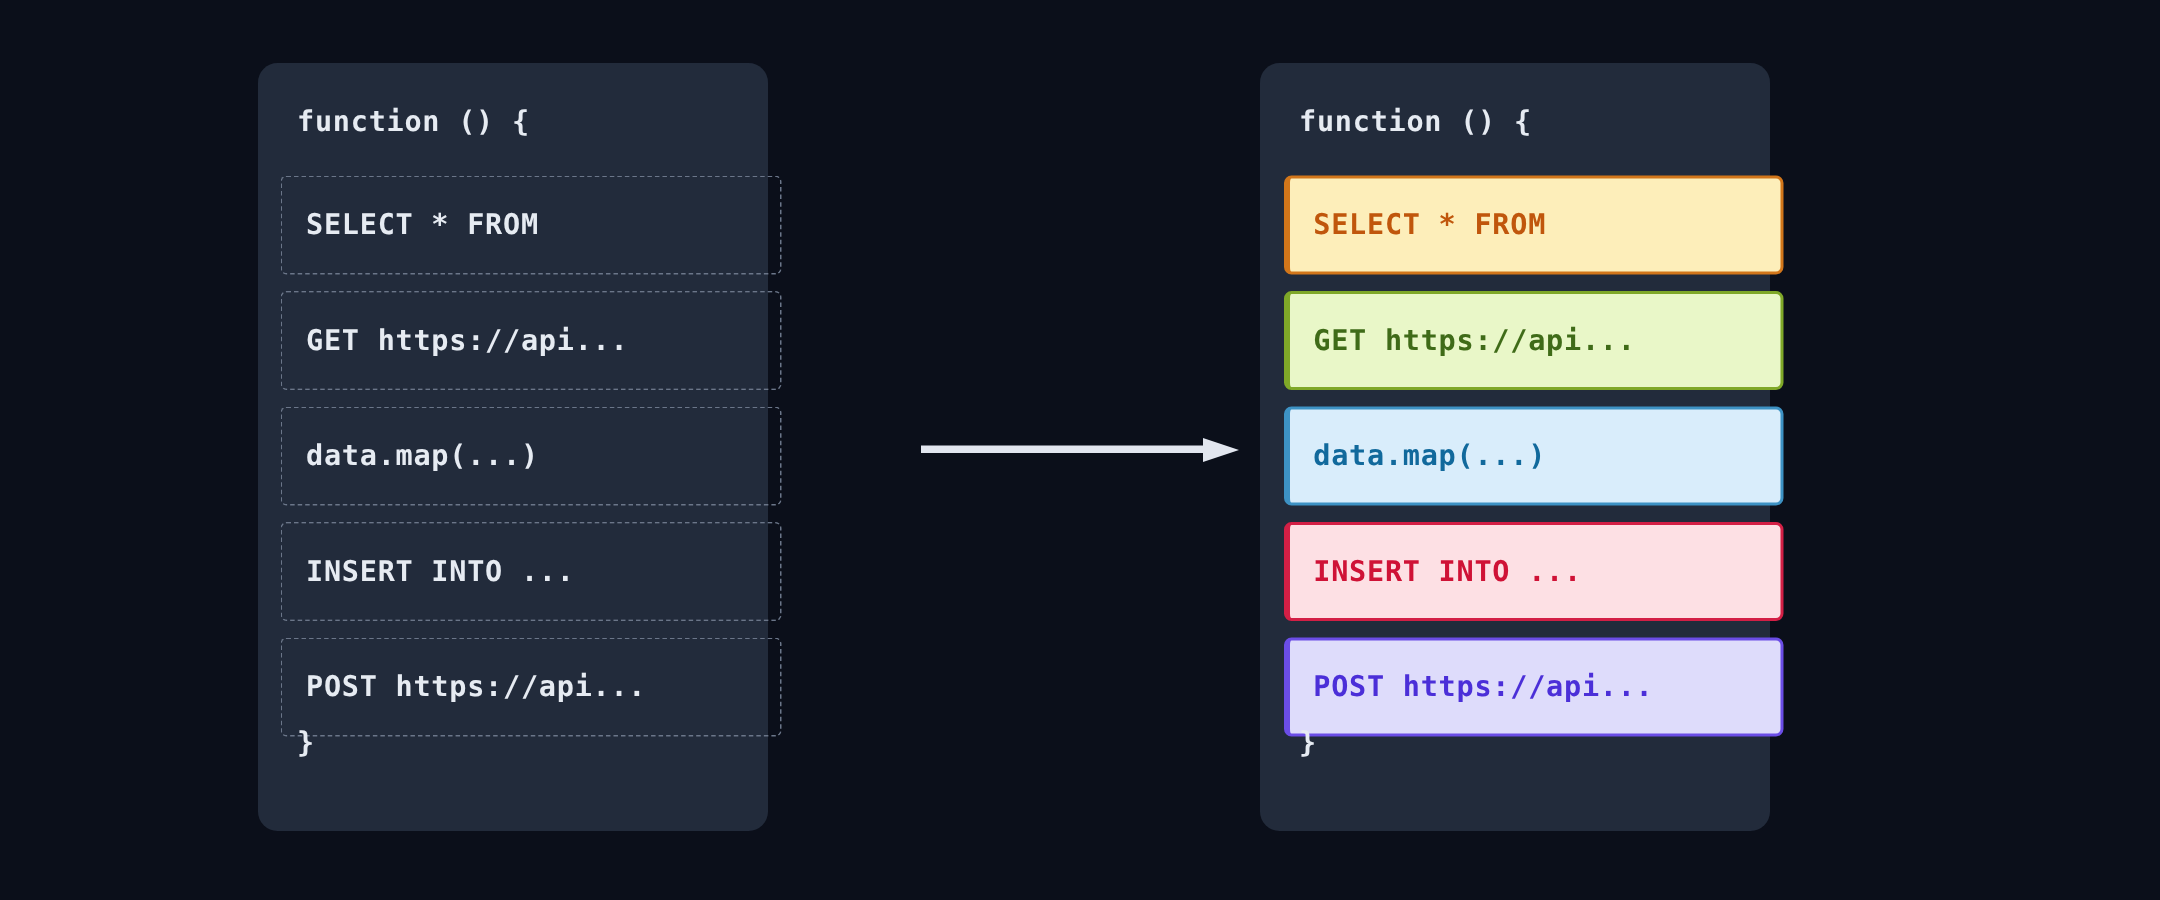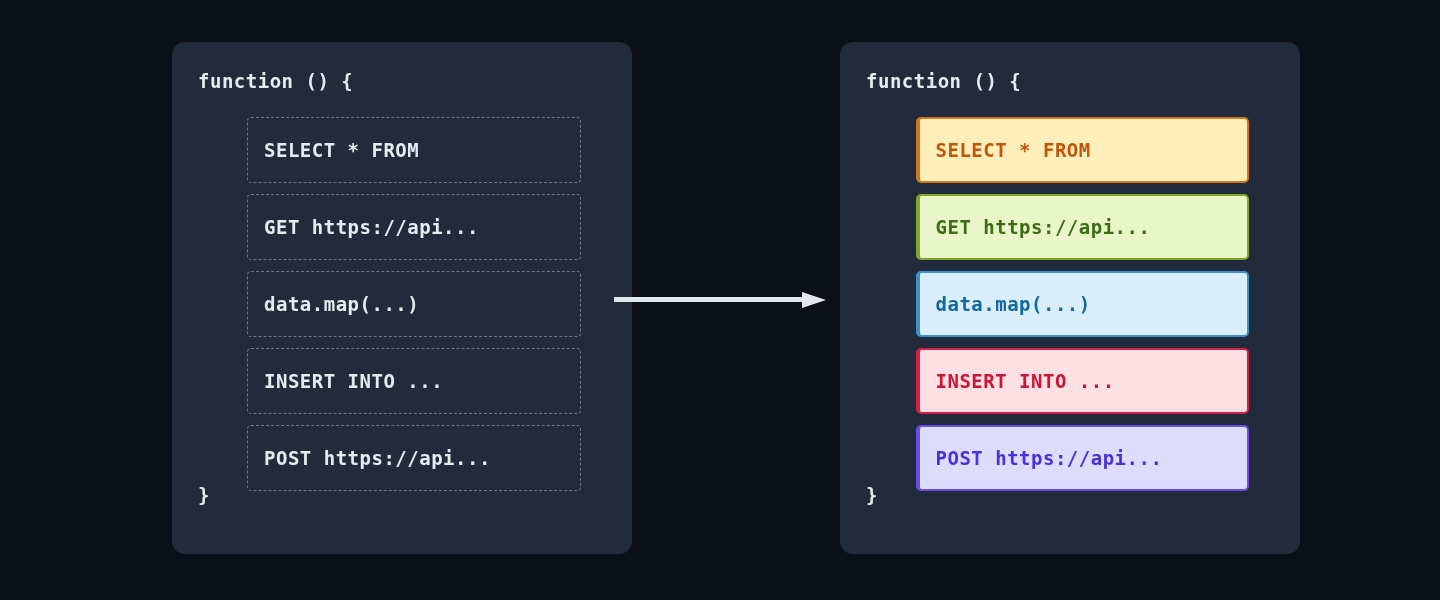--- a/index.html
+++ b/index.html
@@ -19,21 +19,21 @@
   .stage {
     position: relative;
     width: 1440px;
     height: 600px;
   }
 
   
   .panel {
     position: absolute;
     top: 42px;
-    width: 460px;
+    width: 340px;
     height: 512px;
     background: #222b3b;
     border-radius: 13px;
     box-sizing: border-box;
     padding: 30px 26px 0 26px;
   }
   .panel-left  { left: 172px; }
   .panel-right { left: 840px; }
 
   .fn-line {

